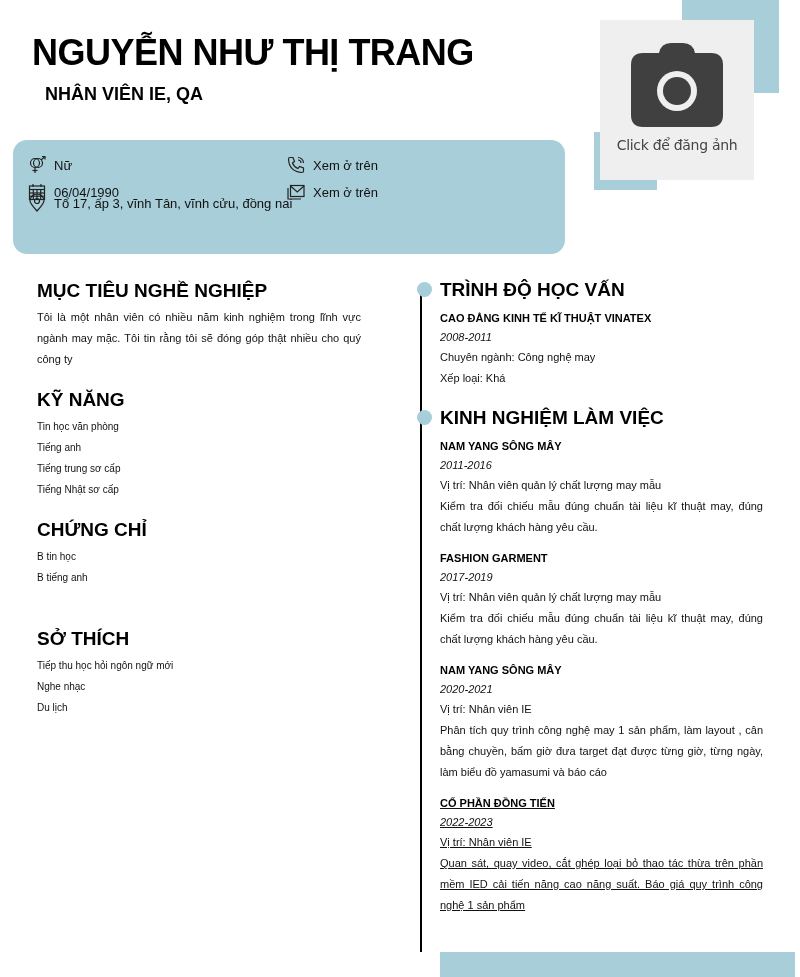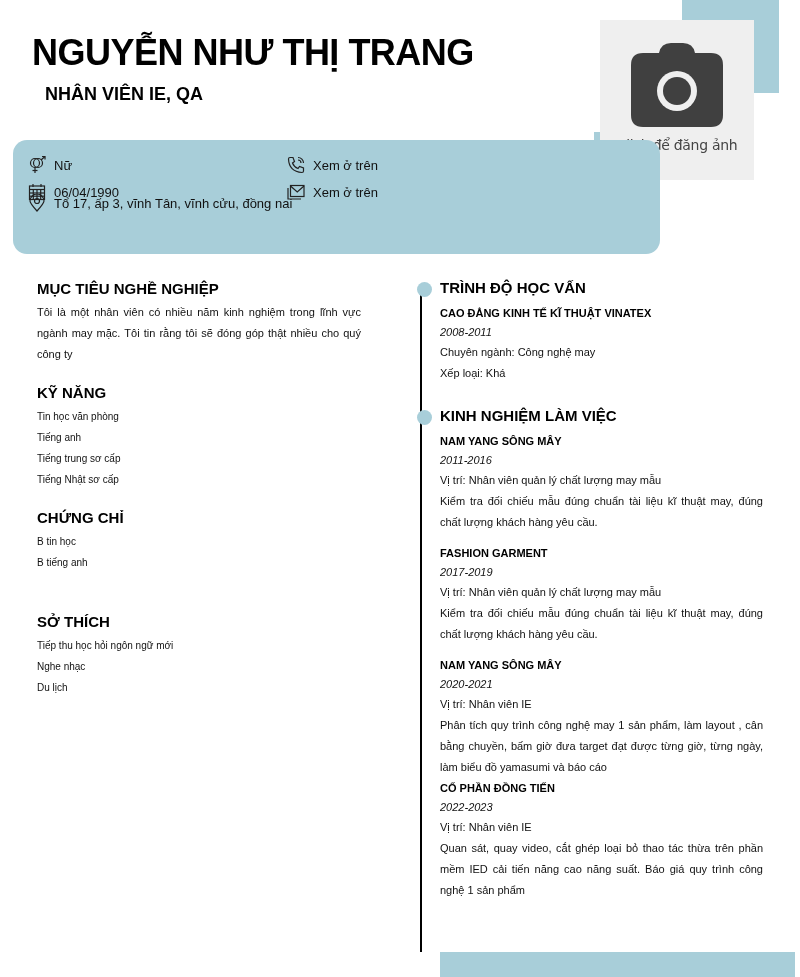--- a/index.html
+++ b/index.html
@@ -12,26 +12,26 @@
     .deco-bottom { left: 440px; top: 952px; width: 355px; height: 25px; }
 
     .photo { position: absolute; left: 600px; top: 20px; width: 154px; height: 160px; background: #efefef;
              display: flex; flex-direction: column; align-items: center; cursor: pointer; }
     .photo svg { margin-top: 23px; }
     .photo .photo-label { margin-top: 10px; font-size: 14px; color: #444; font-family: "DejaVu Sans", sans-serif; letter-spacing: -0.3px; }
 
     .name { position: absolute; left: 32px; top: 32px; font-size: 36px; font-weight: bold; letter-spacing: -0.5px; color: #000; white-space: nowrap; }
     .role { position: absolute; left: 45px; top: 84px; font-size: 18px; font-weight: bold; color: #000; white-space: nowrap; }
 
-    .info { position: absolute; left: 13px; top: 140px; width: 647px; height: 114px; background: #a8ced9; border-radius: 14px; }
+    .info { position: absolute; left: 13px; top: 140px; width: 552px; height: 114px; background: #a8ced9; border-radius: 14px; }
     .info-item { position: absolute; display: flex; align-items: center; font-size: 13px; color: #111; white-space: nowrap; }
     .info-item svg { margin-right: 8px; flex: none; }
 
     .left-col { position: absolute; left: 37px; top: 280px; width: 324px; }
-    .sec-title { font-size: 15px; font-weight: bold; color: #000; white-space: nowrap; }
+    .sec-title { font-size: 19px; font-weight: bold; color: #000; white-space: nowrap; }
     .para { font-size: 11px; line-height: 21px; text-align: justify; color: #111; }
     .list-item { font-size: 10px; line-height: 21px; color: #111; }
 
     .timeline { position: absolute; left: 420px; top: 290px; width: 1.5px; height: 662px; background: #000; }
     .dot { position: absolute; width: 15px; height: 15px; border-radius: 50%; background: #a8ced9; }
     .right-col { position: absolute; left: 440px; width: 323px; }
     .entry-title { font-size: 11px; font-weight: bold; color: #000; line-height: 19px; }
     .entry-date { font-size: 11px; font-style: italic; color: #111; line-height: 19px; }
     .entry-line { font-size: 11px; color: #111; line-height: 21px; }
     .entry-desc { font-size: 11px; color: #111; line-height: 21px; text-align: justify; }
@@ -172,21 +172,21 @@
     <div class="entry-desc">Kiểm tra đối chiếu mẫu đúng chuẩn tài liệu kĩ thuật may, đúng chất lượng khách hàng yêu cầu.</div>
   </div>
 
   <div style="margin-top:11px;">
     <div class="entry-title">NAM YANG SÔNG MÂY</div>
     <div class="entry-date">2020-2021</div>
     <div class="entry-line">Vị trí: Nhân viên IE</div>
     <div class="entry-desc">Phân tích quy trình công nghệ may 1 sản phẩm, làm layout , cân bằng chuyền, bấm giờ đưa target đạt được từng giờ, từng ngày, làm biểu  đồ yamasumi và báo cáo</div>
   </div>
 
-  <div style="margin-top:1px;">
+  <div style="margin-top:11px;text-decoration:underline;">
     <div class="entry-title">CỐ PHẦN ĐỒNG TIẾN</div>
     <div class="entry-date">2022-2023</div>
     <div class="entry-line">Vị trí: Nhân viên IE</div>
     <div class="entry-desc">Quan sát, quay video, cắt ghép loại bỏ thao tác thừa trên phần mềm IED cải tiến năng cao năng suất. Báo giá quy trình công nghệ 1 sản phẩm</div>
   </div>
 </section>
 
 <div class="watermark">@Jobgo365.co.th</div>
 <div class="deco deco-bottom"></div>
 

